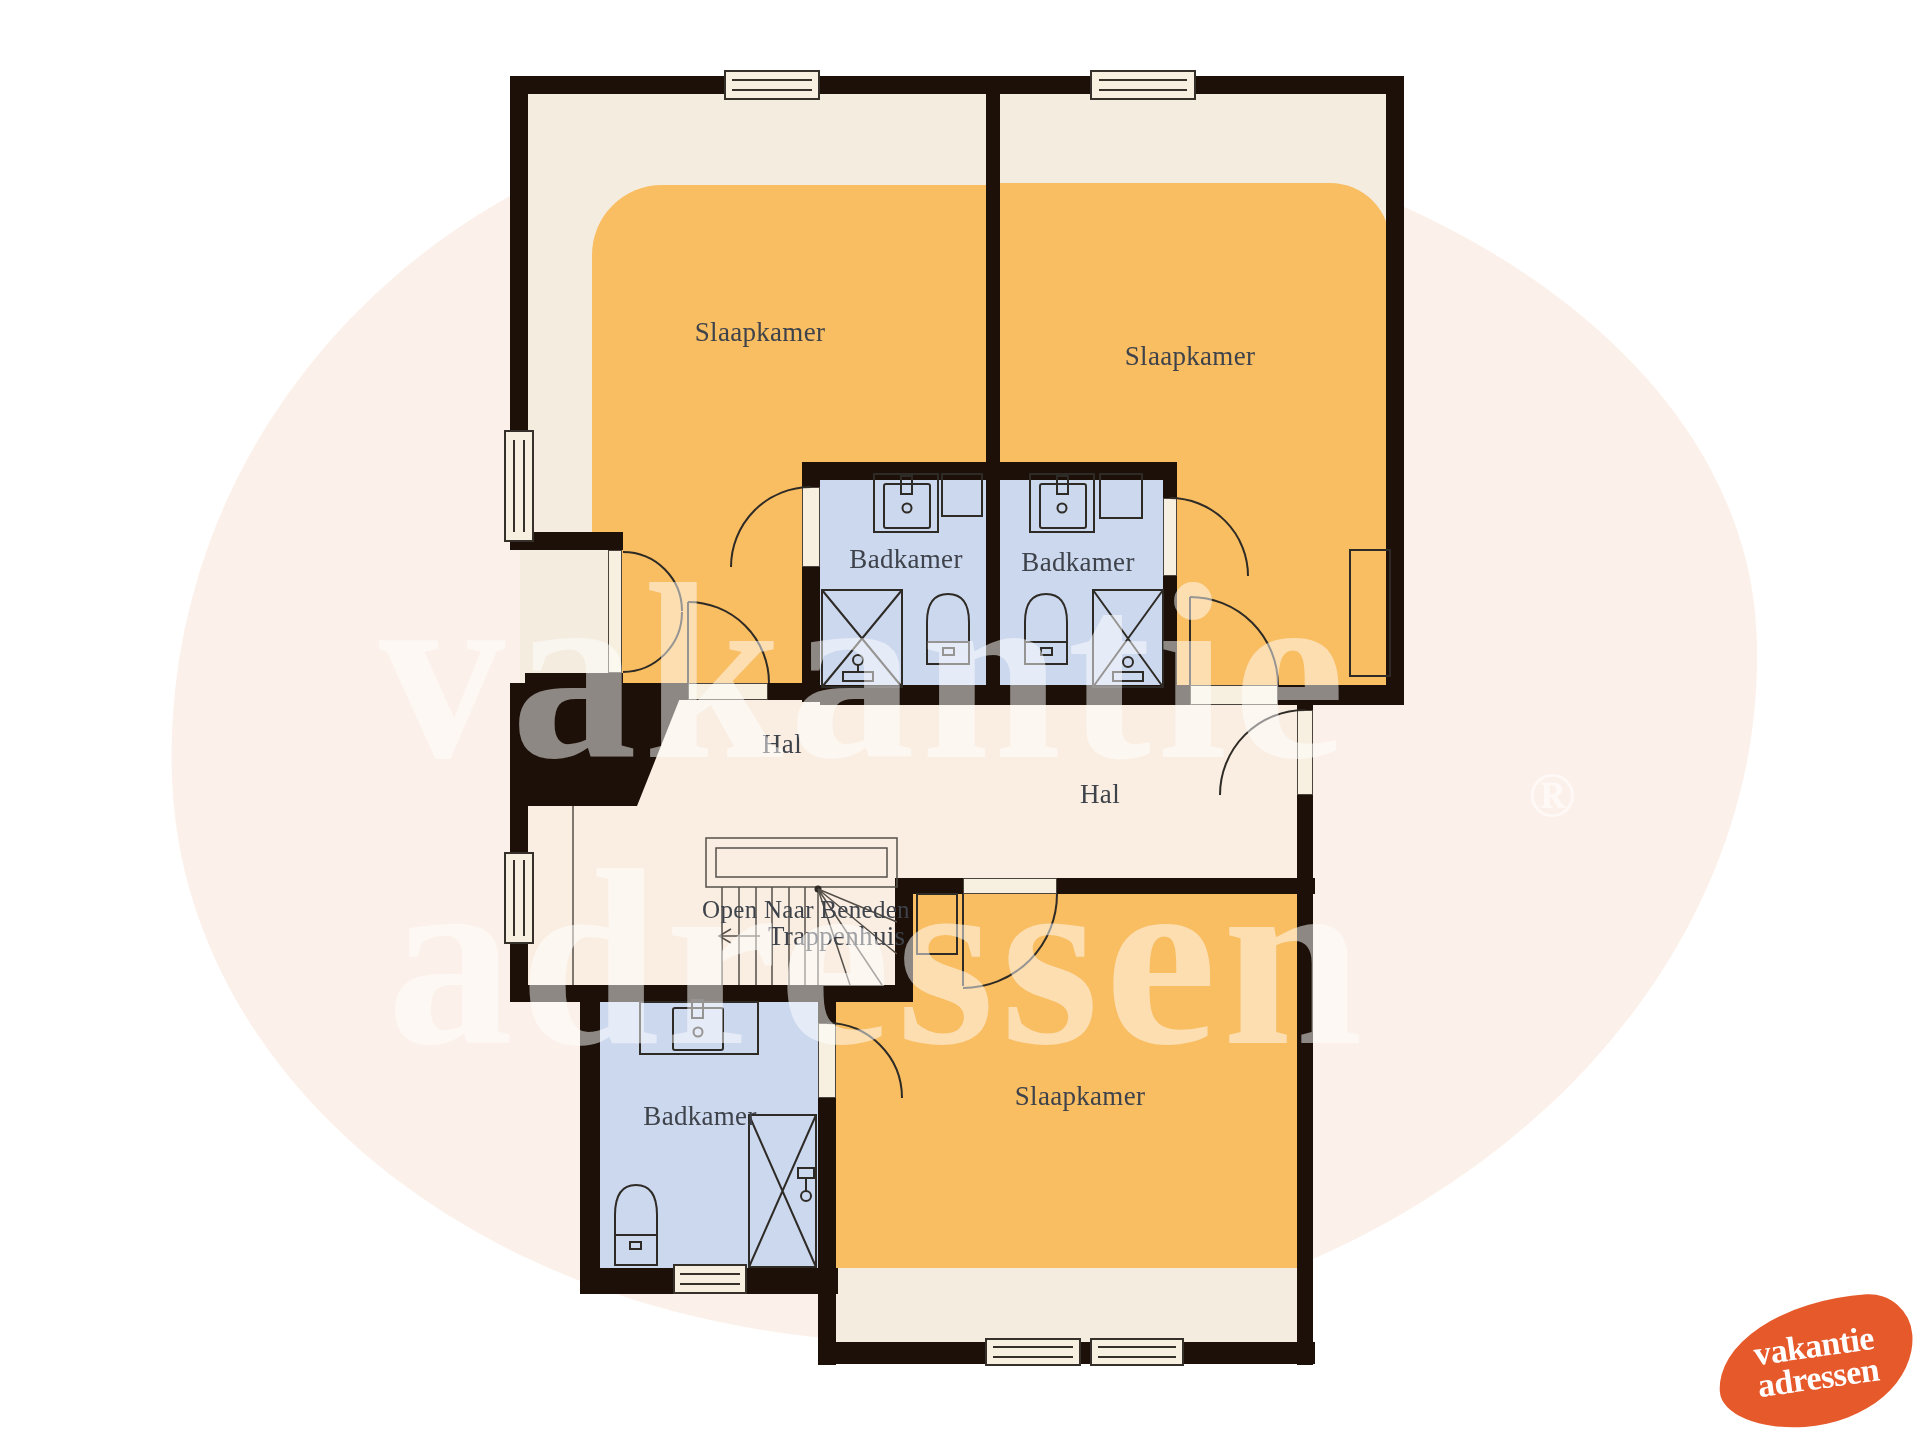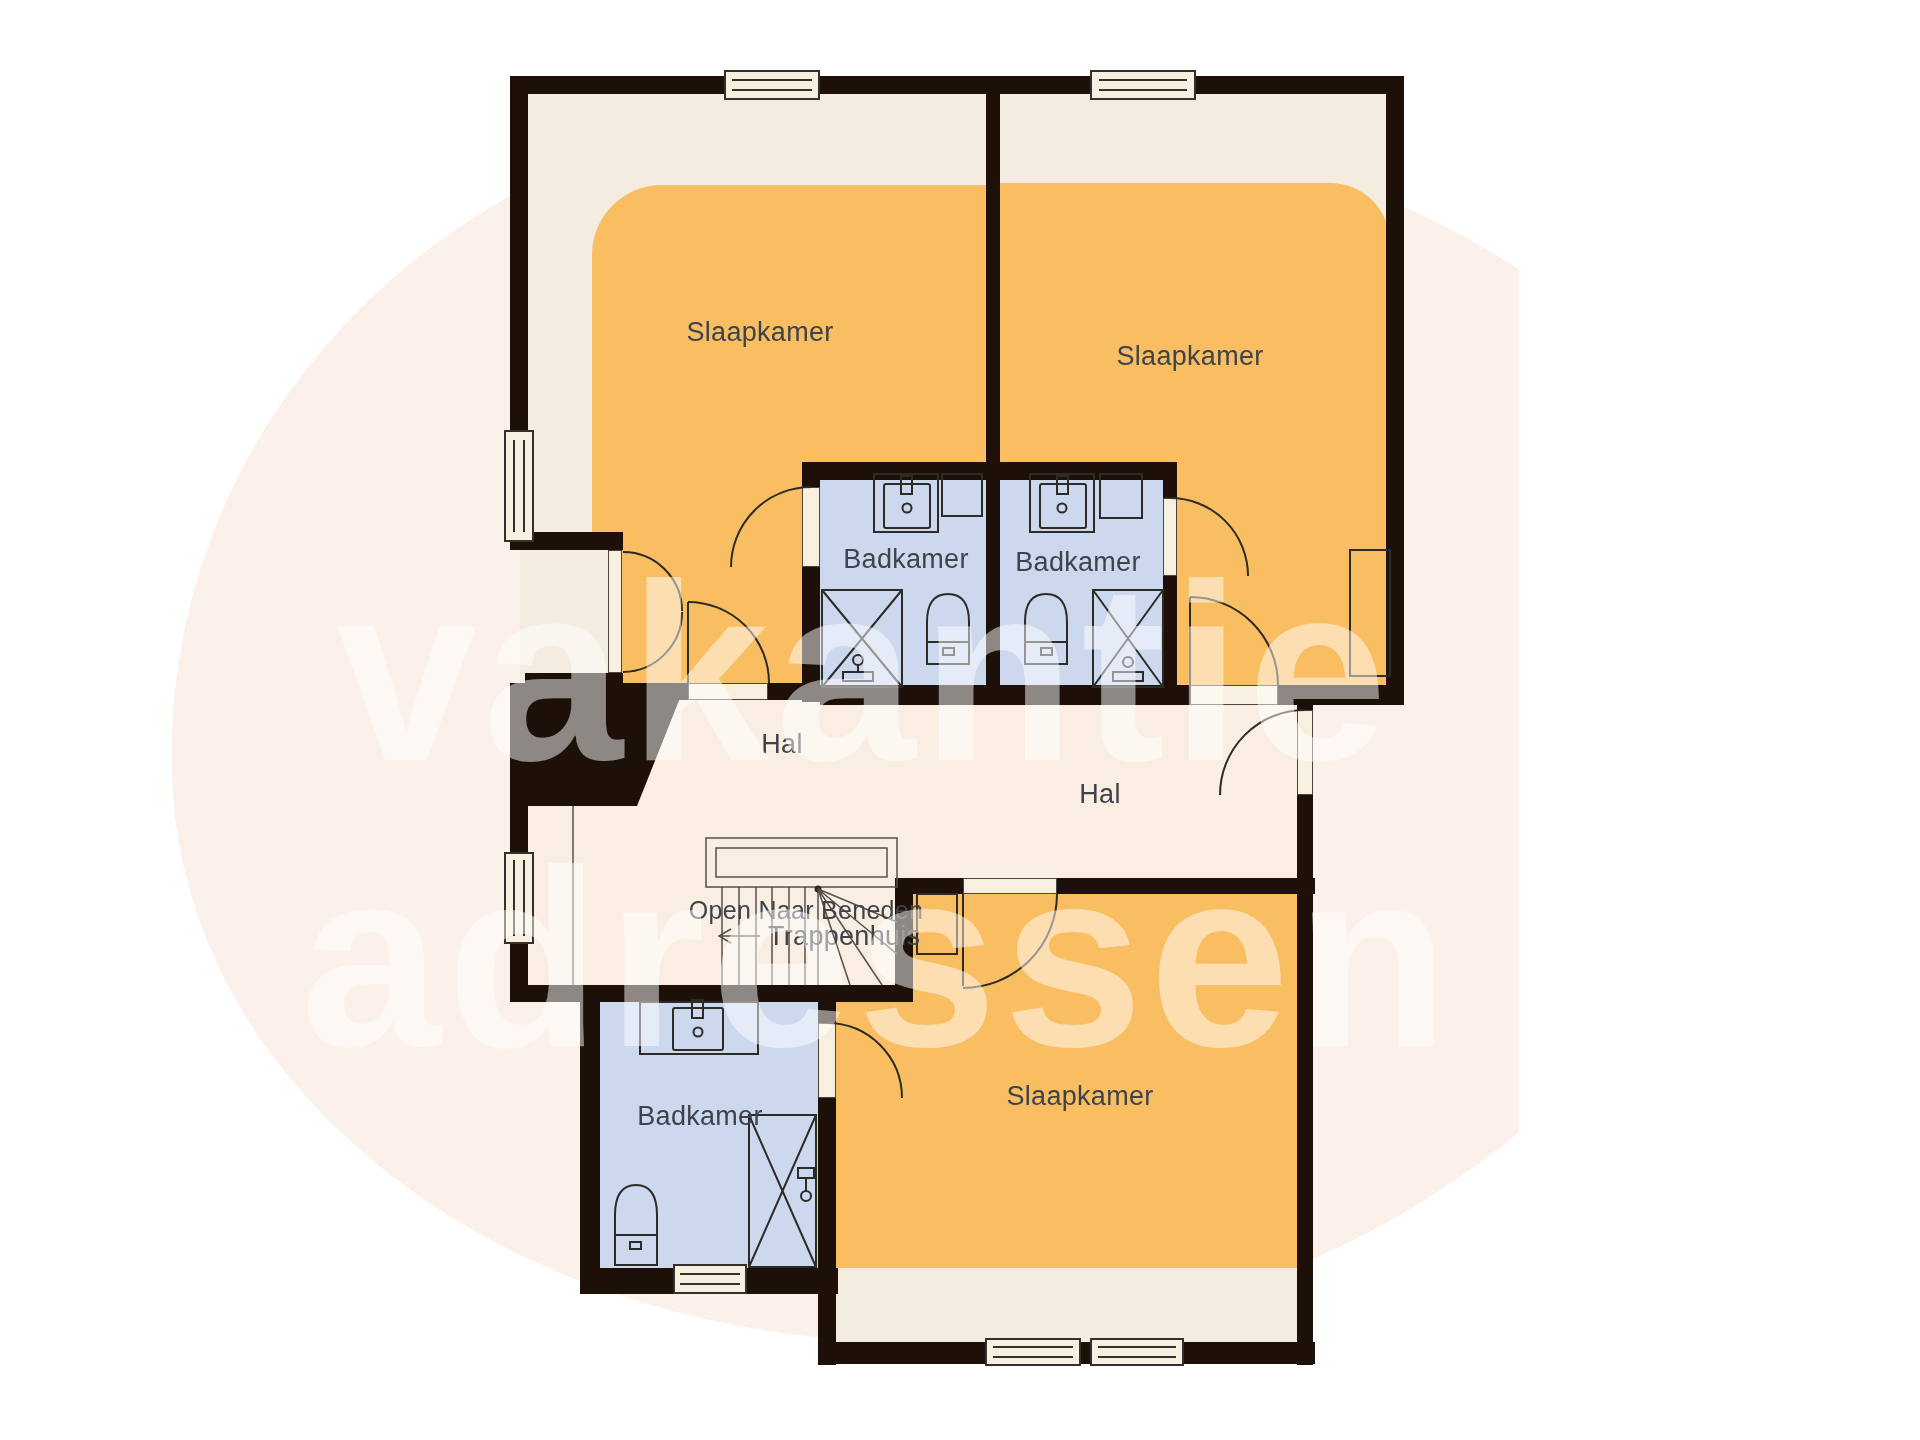--- a/index.html
+++ b/index.html
@@ -1,17 +1,17 @@
 <!DOCTYPE html>
 <html style="--outside: #ffffff; --wall: #1c1008; --bedroom-base: #f3ecdf; --bedroom-accent: #f9bd62; --bathroom-floor: #ccd8ee; --hall-floor: #faeee2; --opening: #f7f0e1; --line: #2e2b26; --label-text: #3e434b; --logo-orange: #e5592b; --watermark-tint: #fcf1ea;"><head>
 <meta charset="utf-8">
 <style>
   html,body{margin:0;padding:0;background:#fff;}
-  #stage{position:relative;width:1519px;height:1440px;overflow:hidden;
-         font-family:Liberation Sans, sans-serif;background:var(--outside,#fff);}
+  #stage{position:relative;width:1920px;height:1440px;overflow:hidden;
+         font-family:Liberation Serif, serif;background:var(--outside,#fff);}
   .abs{position:absolute;}
   
   #wm-blob{left:170px;top:100px;width:1590px;height:1240px;
            background:var(--watermark-tint);border-radius:43% 57% 52% 48% / 52% 46% 54% 48%;
            transform:rotate(-3deg);}
   
   .floor{position:absolute;}
   .f-cream{background:var(--bedroom-base);}
   .f-carpet{background:var(--bedroom-accent);}
   .f-bath{background:var(--bathroom-floor);}

